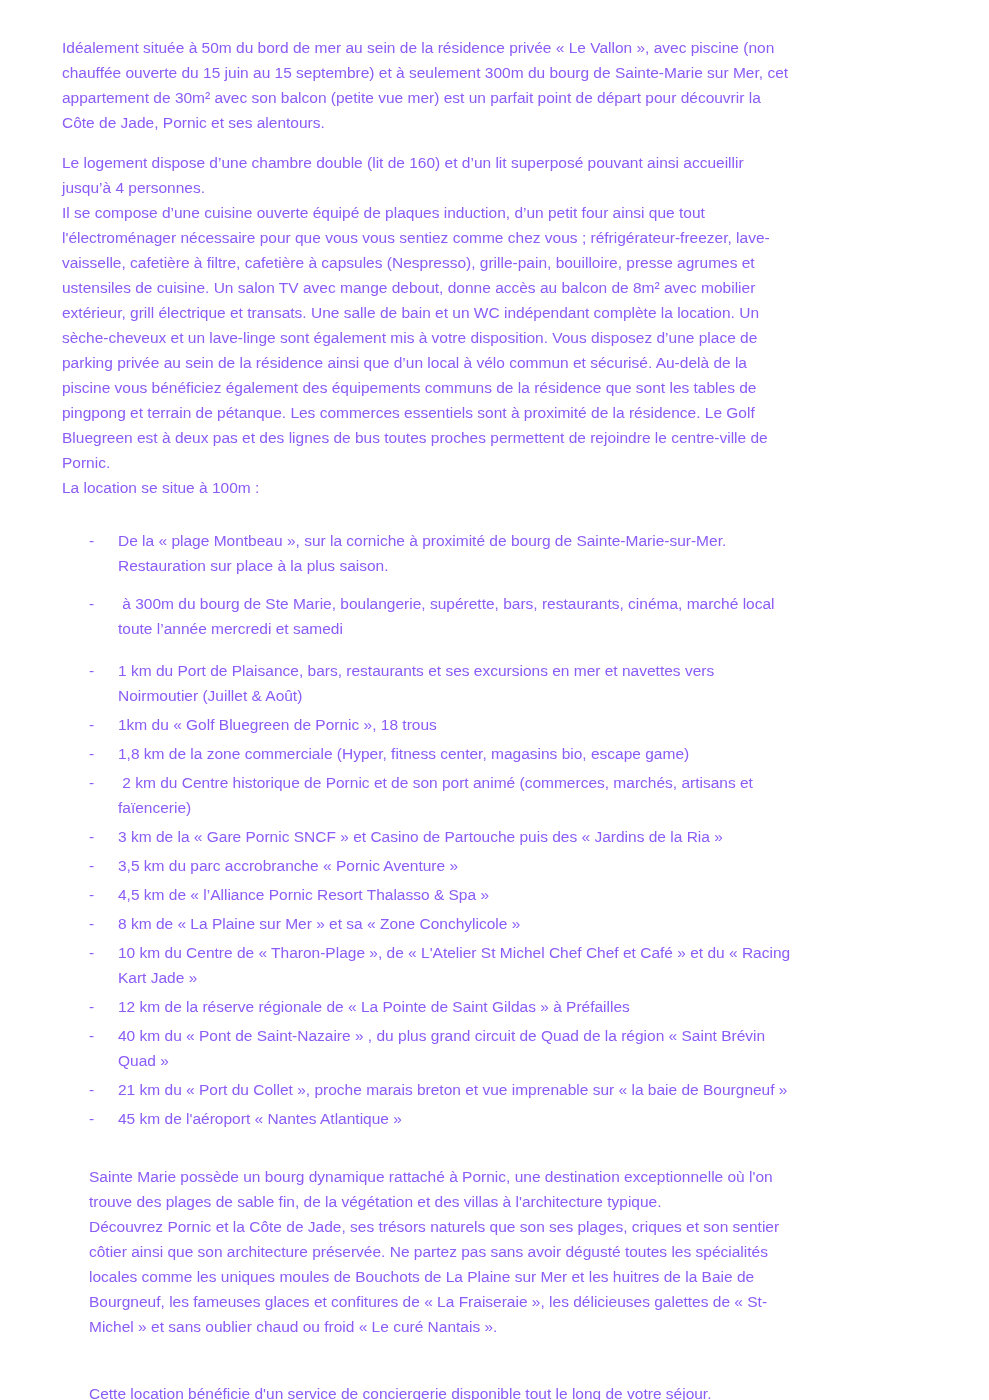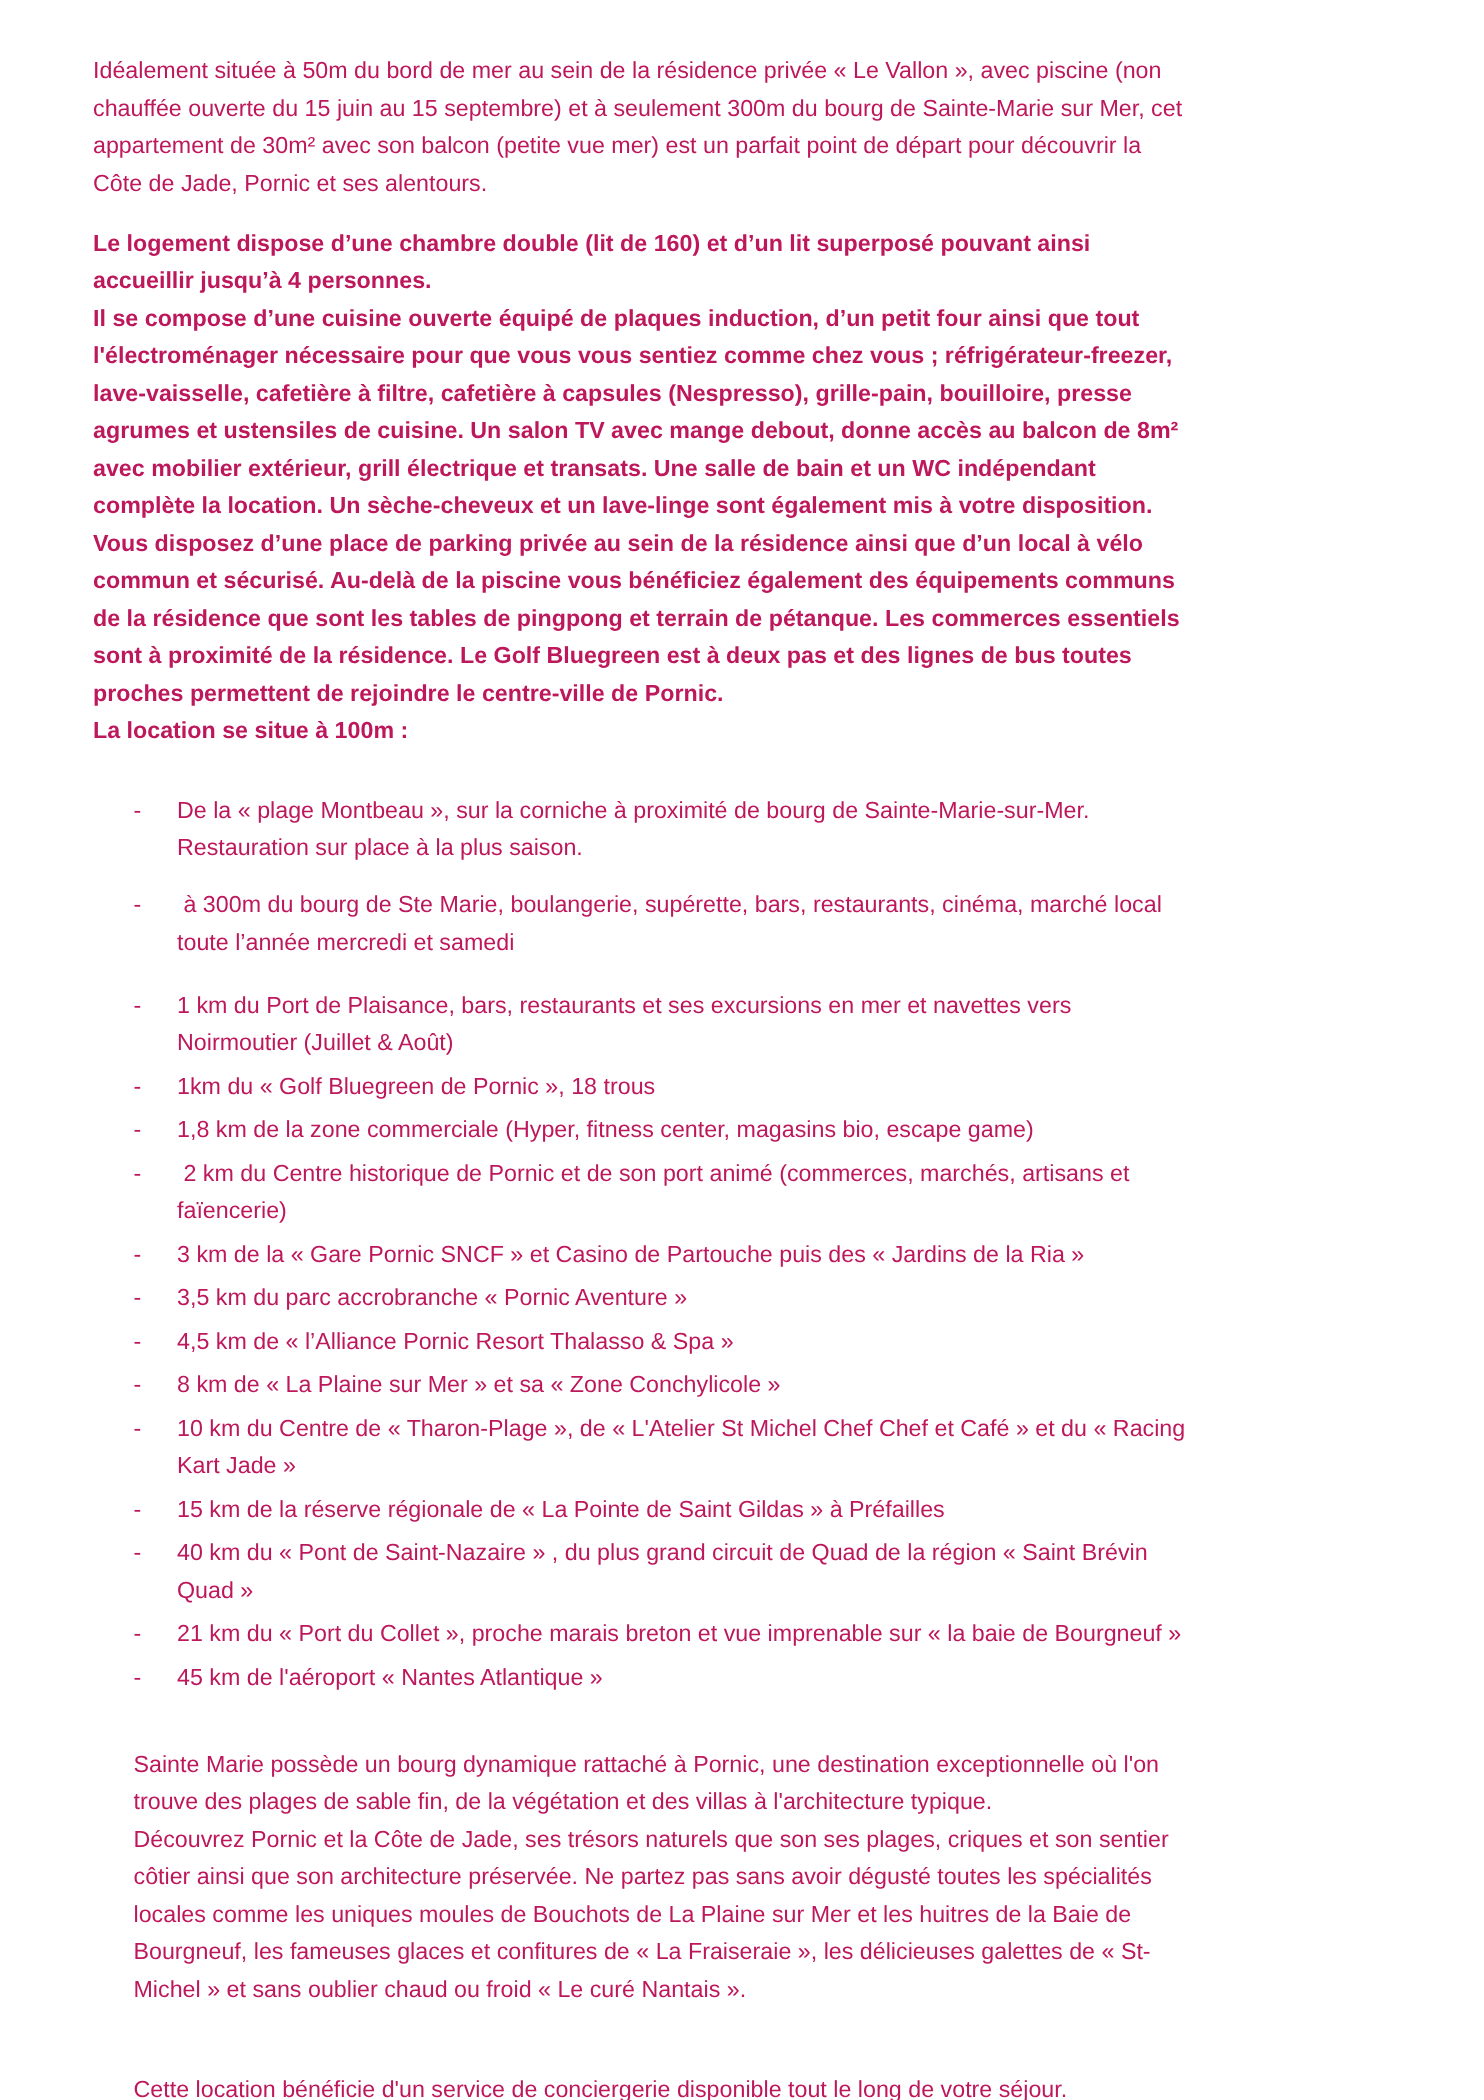--- a/index.html
+++ b/index.html
@@ -11,35 +11,34 @@
     width: 989px;
     height: 1400px;
     overflow: hidden;
     font-family: "Liberation Sans", "DejaVu Sans", sans-serif;
   }
   .doc {
     box-sizing: border-box;
     width: 853px;
     height: 1400px;
     padding: 35px 58px 14px 62px;
-    color: #be185d;
+    color: #8b5cf6;
     font-size: 15.5px;
     line-height: 25px;
     background: #ffffff;
   }
   .pre {
     white-space: pre-wrap;
   }
   p.para {
     margin: 0 0 15px 0;
     max-width: 870px;
   }
   p.para-details {
     margin-bottom: 28px;
-    font-weight: bold;
   }
   ul.bullets {
     list-style: none;
     margin: 0;
     padding: 0;
     max-width: 870px;
   }
   ul.bullets-100m {
     margin-bottom: 17px;
   }
@@ -129,21 +128,21 @@
     <li class="bullet-row">
       <span class="dash">-</span>
       <span class="li-text pre">8 km de « La Plaine sur Mer » et sa « Zone Conchylicole »</span>
     </li>
     <li class="bullet-row">
       <span class="dash">-</span>
       <span class="li-text pre">10 km du Centre de « Tharon-Plage », de « L'Atelier St Michel Chef Chef et Café » et du « Racing Kart Jade »</span>
     </li>
     <li class="bullet-row">
       <span class="dash">-</span>
-      <span class="li-text pre">15 km de la réserve régionale de « La Pointe de Saint Gildas » à Préfailles</span>
+      <span class="li-text pre">12 km de la réserve régionale de « La Pointe de Saint Gildas » à Préfailles</span>
     </li>
     <li class="bullet-row">
       <span class="dash">-</span>
       <span class="li-text pre">40 km du « Pont de Saint-Nazaire » , du plus grand circuit de Quad de la région « Saint Brévin Quad »</span>
     </li>
     <li class="bullet-row">
       <span class="dash">-</span>
       <span class="li-text pre">21 km du « Port du Collet », proche marais breton et vue imprenable sur « la baie de Bourgneuf »</span>
     </li>
     <li class="bullet-row">

